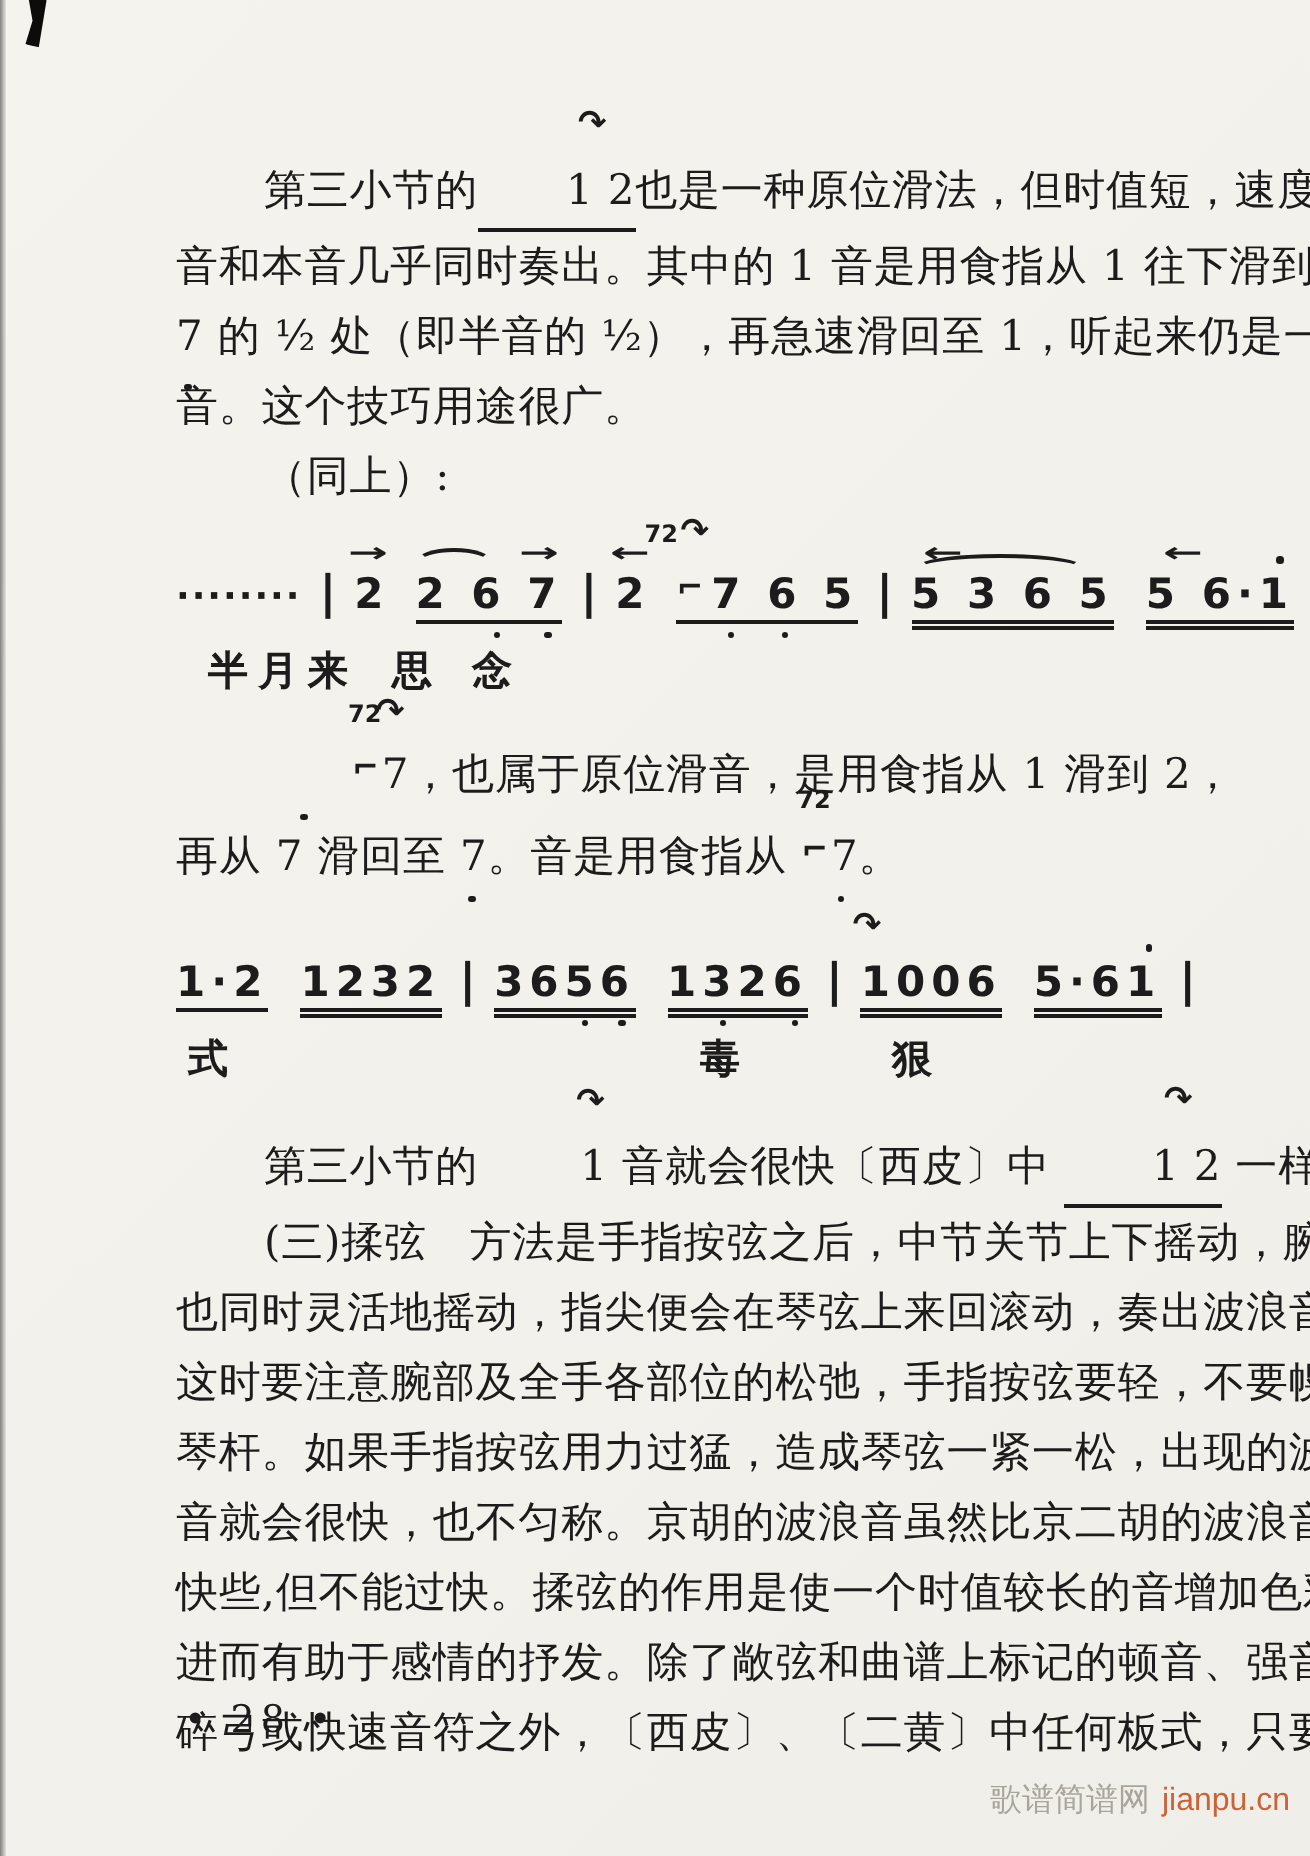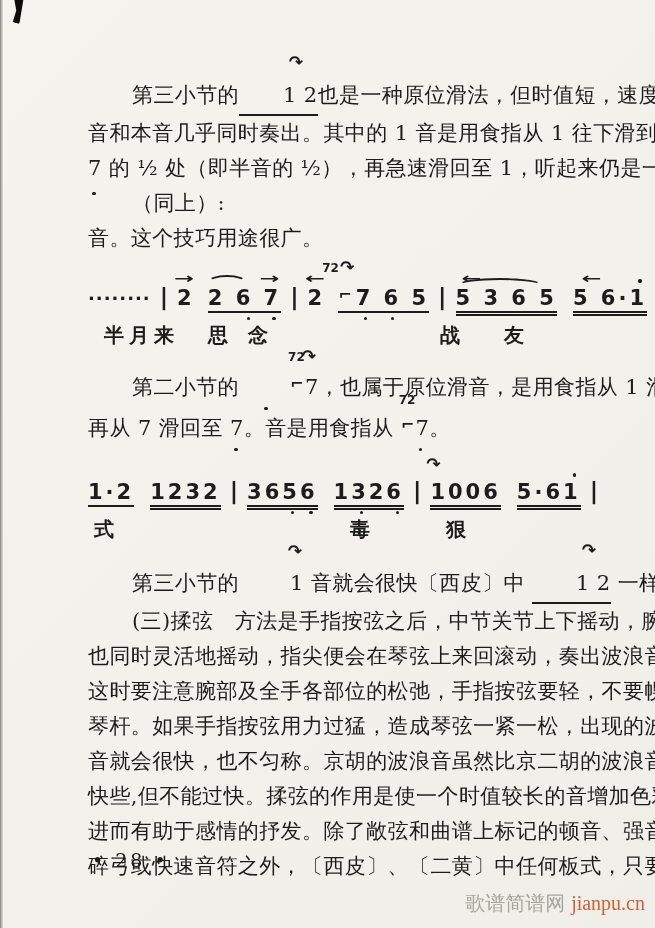--- a/index.html
+++ b/index.html
@@ -52,61 +52,60 @@
   .noterow .gap { display:inline-block; width:16px; }
   .bar { font-size:23px; margin:0 9px; font-weight:bold; }
   .grp { letter-spacing:3px; }
   .lyr { position:absolute; top:52px; font-family:"DejaVu Serif",serif; font-weight:bold;
     font-size:20px; white-space:nowrap; }
   .pfx { letter-spacing:1px; font-size:18px; }
 
   .tok7 { position:relative; display:inline-block; }
 
   .pagenum { position:absolute; left:92px; top:849px; font-size:19px; letter-spacing:3px; }
-  .watermark { position:absolute; right:10px; top:890px; font-size:20px;
-    font-family:Liberation Serif, serif; }
+  .watermark { position:absolute; right:10px; top:890px; font-size:16px;
+    font-family:Liberation Sans, sans-serif; }
   .wm-site { color:#a9a59c; } .wm-url { color:#cc6237; margin-left:6px; } 
 </style>
 </head>
 <body>
 
 <div class="page">
   <div class="scan-edge"></div>
   <div class="ink-mark"></div>
 
   <div class="content">
 
     <div class="tl ind">
       <span>第三小节的</span><span class="rel u1"><i class="carr" style="top:-24px;left:6px">↷</i><span>1 2</span></span><span>也是一种原位滑法，但时值短，速度快，滑</span>
     </div>
     <div class="tl">
       <span>音和本音几乎同时奏出。其中的 1 音是用食指从 1 往下滑到 1 至</span>
     </div>
     <div class="tl">
       <span class="tok7"><span>7</span><i class="odot" style="left:4px"></i></span><span> 的 ½ 处（即半音的 ½），再急速滑回至 1，听起来仍是一个 1</span>
     </div>
+    <div class="tl">
+      <span>音。这个技巧用途很广。</span>
+    </div>
+
     <div class="tl ind">
       <span>（同上）:</span>
-    </div>
-
-    <div class="tl">
-      <span>音。这个技巧用途很广。</span>
     </div>
 
     <div class="music">
       <div class="noterow">
         <span class="pfx">········</span><span class="bar">|</span><span class="rel"><i class="oarr">→</i><span>2</span></span><span class="gap"></span><span class="rel u1 grp"><i class="slur" style="left:0;width:34px"></i><i class="oarr" style="left:88%">→</i><span>2 6 7</span><i class="odot" style="left:53%"></i><i class="odot" style="left:88%"></i></span><span class="bar">|</span><span class="rel"><i class="oarr">←</i><span>2</span></span><span class="gap"></span><span class="rel u1 grp"><i class="gsup" style="left:-16px;top:-24px">72</i><i class="carr" style="left:2px;top:-26px">↷</i><span class="orn">⌐</span><span>7 6 5</span><i class="odot" style="left:28%"></i><i class="odot" style="left:58%"></i></span><span class="bar">|</span><span class="rel u2 grp"><i class="oarr" style="left:18%">←</i><i class="slur" style="left:2px;width:80px;top:-8px"></i><span>5 3 6 5</span></span><span class="gap"></span><span class="rel u2 grp"><i class="oarr" style="left:28%">←</i><span>5 6·1</span><i class="adot" style="left:88%"></i></span>
       </div>
       <div class="lyr" style="left:16px;letter-spacing:5px">半月来</div>
-      <div class="lyr" style="left:120px;letter-spacing:20px">思念</div>
-      <div class="lyr" style="left:352px;letter-spacing:44px">战友</div>
+      <div class="lyr" style="left:108px;letter-spacing:20px">思念</div>
     </div>
 
     <div class="tl ind" style="padding-top:12px">
-      <span>第二小节的 </span><span class="tok7"><i class="gsup" style="left:-2px;top:-20px">72</i><i class="carr" style="left:12px;top:-22px">↷</i><span class="orn">⌐</span><span>7</span><i class="odot" style="left:18px;bottom:-5px"></i></span><span>，也属于原位滑音，是用食指从 1 滑到 2，</span>
+      <span class="tok7"><i class="gsup" style="left:-2px;top:-20px">72</i><i class="carr" style="left:12px;top:-22px">↷</i><span class="orn">⌐</span><span>7</span><i class="odot" style="left:18px;bottom:-5px"></i></span><span>，也属于原位滑音，是用食指从 1 滑到 2，</span>
     </div>
     <div class="tl" style="padding-top:6px">
       <span>再从 7 滑回至 </span><span class="tok7"><span>7</span><i class="odot" style="left:4px;bottom:-5px"></i></span><span>。音是用食指从 </span><span class="tok7"><i class="gsup" style="left:-2px;top:-18px">72</i><span class="orn">⌐</span><span>7</span><i class="odot" style="left:18px;bottom:-5px"></i></span><span>。</span>
     </div>
 
 
 
     <div class="music" style="margin-top:18px">
       <div class="noterow">
         <span class="rel u1 grp"><span>1·2</span></span><span class="gap"></span><span class="rel u2 grp"><span>1232</span></span><span class="bar">|</span><span class="rel u2 grp"><span>3656</span><i class="odot" style="left:62%"></i><i class="odot" style="left:88%"></i></span><span class="gap"></span><span class="rel u2 grp"><span>1326</span><i class="odot" style="left:37%"></i><i class="odot" style="left:88%"></i></span><span class="bar">|</span><span class="rel u2 grp"><i class="carr" style="left:-4px;top:-24px">↷</i><span>1006</span></span><span class="gap"></span><span class="rel u2 grp"><span>5·61</span><i class="adot" style="left:88%"></i></span><span class="bar">|</span>

